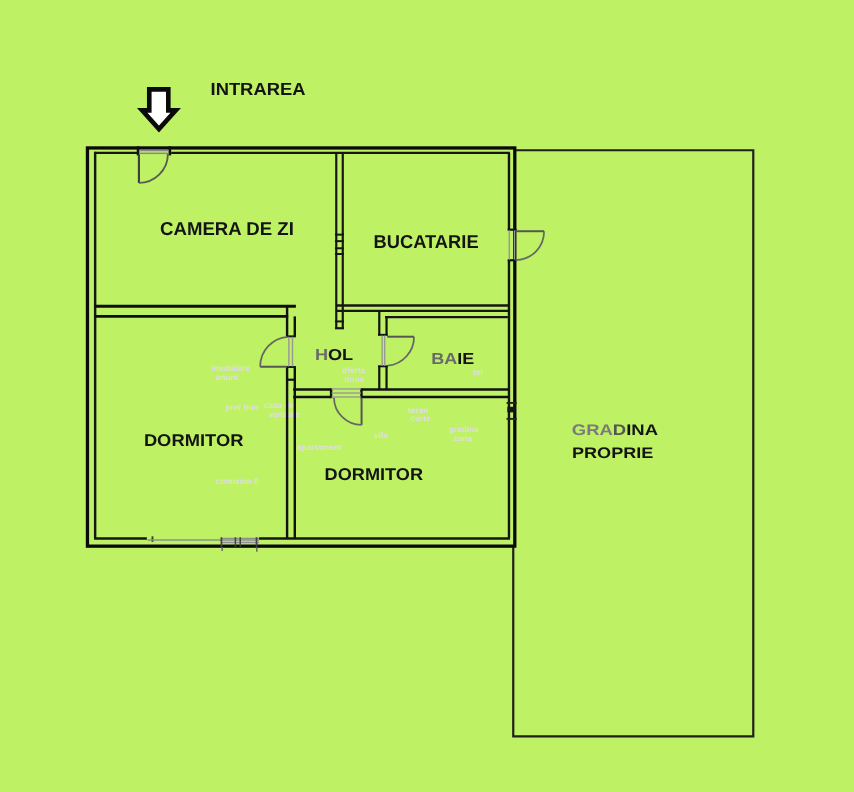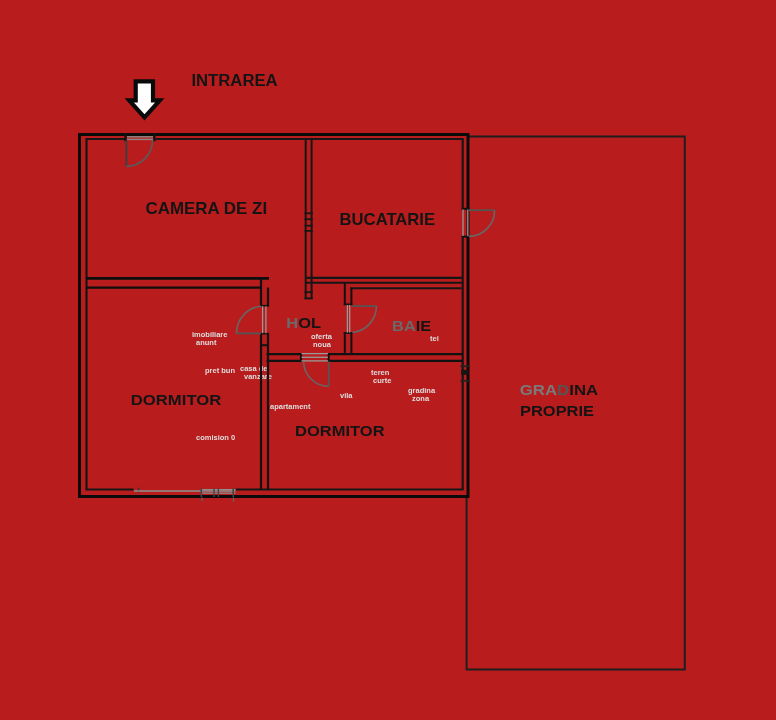--- a/index.html
+++ b/index.html
@@ -1,16 +1,16 @@
 <!DOCTYPE html>
 <html><head>
 <meta charset="utf-8">
 <style>
   html,body{margin:0;padding:0;background:#ffffff;}
-  #c{position:relative;width:776px;height:720px;background:#b91c1c;overflow:hidden;}
+  #c{position:relative;width:776px;height:720px;background:#bef264;overflow:hidden;}
   svg text{font-family:"Liberation Sans",sans-serif;font-weight:bold;}
 </style>
 </head>
 <body>
 <div id="c">
 <svg width="776" height="720" viewBox="0 0 776 720" xmlns="http://www.w3.org/2000/svg">
 <defs>
 <filter id="wb" x="-30%" y="-30%" width="160%" height="160%">
           <feGaussianBlur stdDeviation="0.7"></feGaussianBlur>
         </filter>

